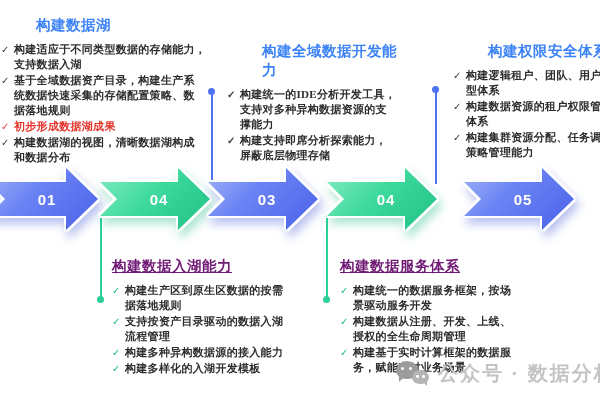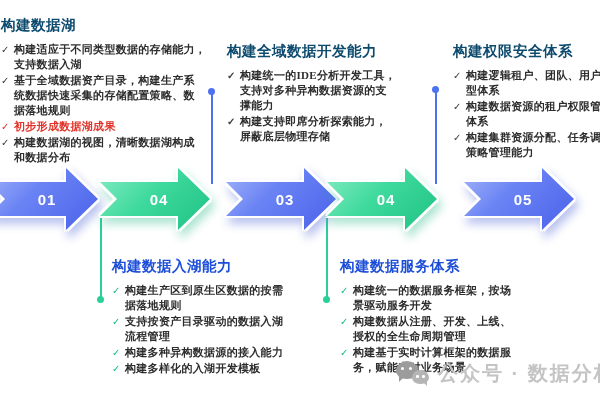--- a/index.html
+++ b/index.html
@@ -3,22 +3,22 @@
 <meta charset="utf-8">
 <style>
   html,body{margin:0;padding:0;background:#fff;}
   .canvas{
     position:relative;width:600px;height:400px;overflow:hidden;background:#fff;
     font-family:"Liberation Sans","DejaVu Sans",sans-serif;
   }
   
   .block{position:absolute;}
   .btitle{font-size:14.5px;font-weight:700;letter-spacing:.5px;margin-bottom:7px;}
-  .btitle.blue{color:#0c4a6e;}
-  .btitle.green{color:#1d4ed8;}
+  .btitle.blue{color:#3b82f6;padding-left:35px;}
+  .btitle.green{color:#701a75;text-decoration:underline;}
   .item{display:flex;align-items:flex-start;margin:0 0 1px 0;}
   .chk{flex:0 0 13px;font-size:10px;line-height:15px;color:#3a3a3a;font-weight:700;}
   .txt{font-size:11px;line-height:15px;color:#2d2d2d;font-weight:600;white-space:pre-line;letter-spacing:.3px;}
   .item.red .chk,.item.red .txt{color:#e2342a;}
   .items.greenchk .chk{color:#17b981;}
   
   .arrow{
     position:absolute;top:168px;width:110px;height:62px;
     clip-path:polygon(0px 14px,78px 14px,78px 0px,110px 31px,78px 62px,78px 48px,0px 48px,17px 31px);
   }
@@ -142,21 +142,21 @@
   <div class="aw blue" style="left:-12px;">
     <div class="arrow blue">
         <span class="num">01</span>
       </div>
   </div>
   <div class="aw green" style="left:100px;">
     <div class="arrow green">
         <span class="num">04</span>
       </div>
   </div>
-  <div class="aw blue" style="left:226px;">
+  <div class="aw blue" style="left:208px;">
     <div class="arrow blue">
         <span class="num">03</span>
       </div>
   </div>
   <div class="aw green" style="left:327px;">
     <div class="arrow green">
         <span class="num">04</span>
       </div>
   </div>
   <div class="aw blue" style="left:464px;">

